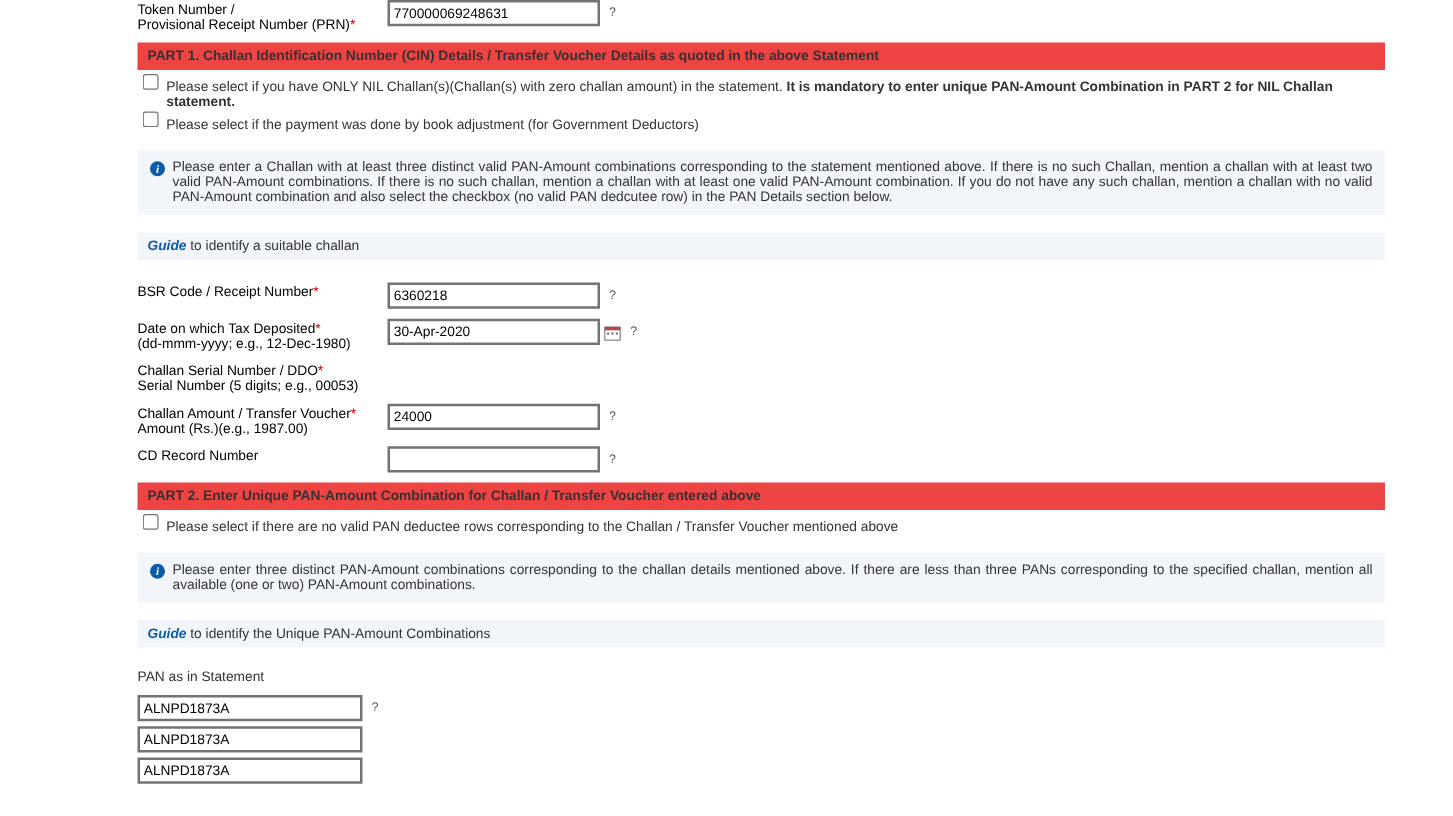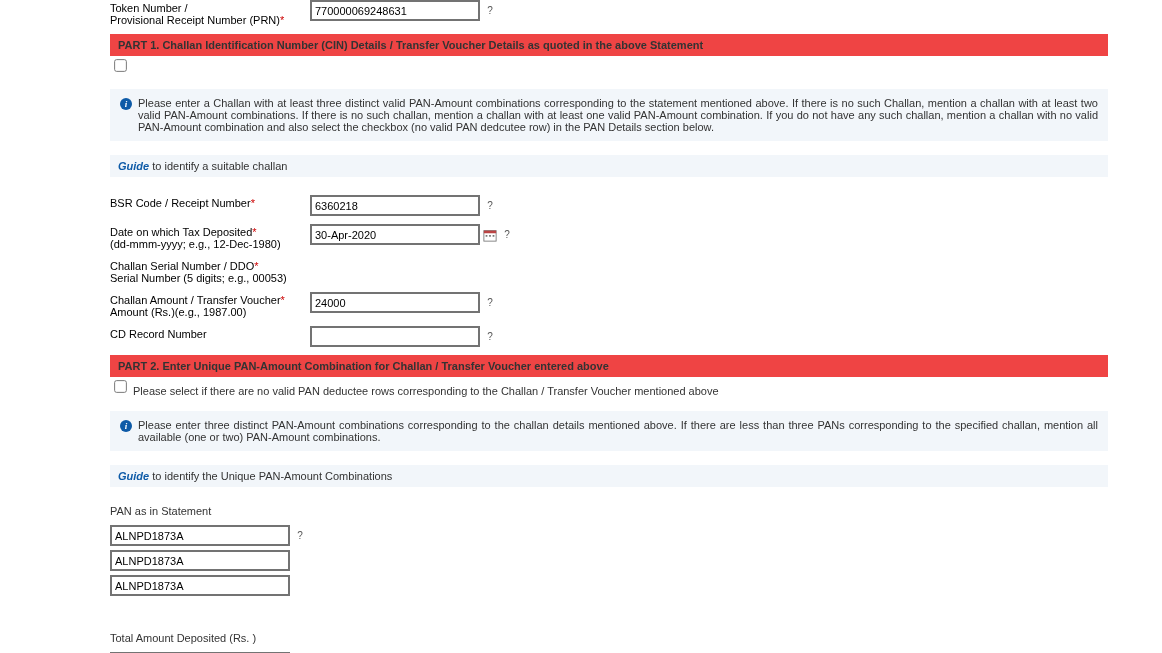--- a/index.html
+++ b/index.html
@@ -39,23 +39,30 @@
       <span>Provisional Receipt Number (PRN)</span><span class="req">*</span>
     </div>
     <div class="input-wrap">
       <input type="text" class="w160" value="770000069248631" style="">
       <span class="help-icon"></span>
     </div>
   </div>
 
   <div class="section-header">PART 1. Challan Identification Number (CIN) Details / Transfer Voucher Details as quoted in the above Statement</div>
 
+  <div class="check-line">
+    <input type="checkbox" style="">
+    <div>
+      <span>Please select if you have ONLY NIL Challan(s)(Challan(s) with zero challan amount) in the statement. </span><span class="bold">It is mandatory to enter unique PAN-Amount Combination in PART 2 for NIL Challan statement.</span>
+    </div>
+  </div>
 
   <div class="check-line">
     <input type="checkbox" style="">
+    <div>Please select if the payment was done by book adjustment (for Government Deductors)</div>
   </div>
 
   <div class="info-box">
     <span class="info-icon">i</span>
     <div>Please enter a Challan with at least three distinct valid PAN-Amount combinations corresponding to the statement mentioned above. If there is no such Challan, mention a challan with at least two valid PAN-Amount combinations. If there is no such challan, mention a challan with at least one valid PAN-Amount combination. If you do not have any such challan, mention a challan with no valid PAN-Amount combination and also select the checkbox (no valid PAN dedcutee row) in the PAN Details section below.</div>
   </div>
 
   <div class="guide-line">
     <span class="guide-link">Guide</span><span> to identify a suitable challan</span>
   </div>

